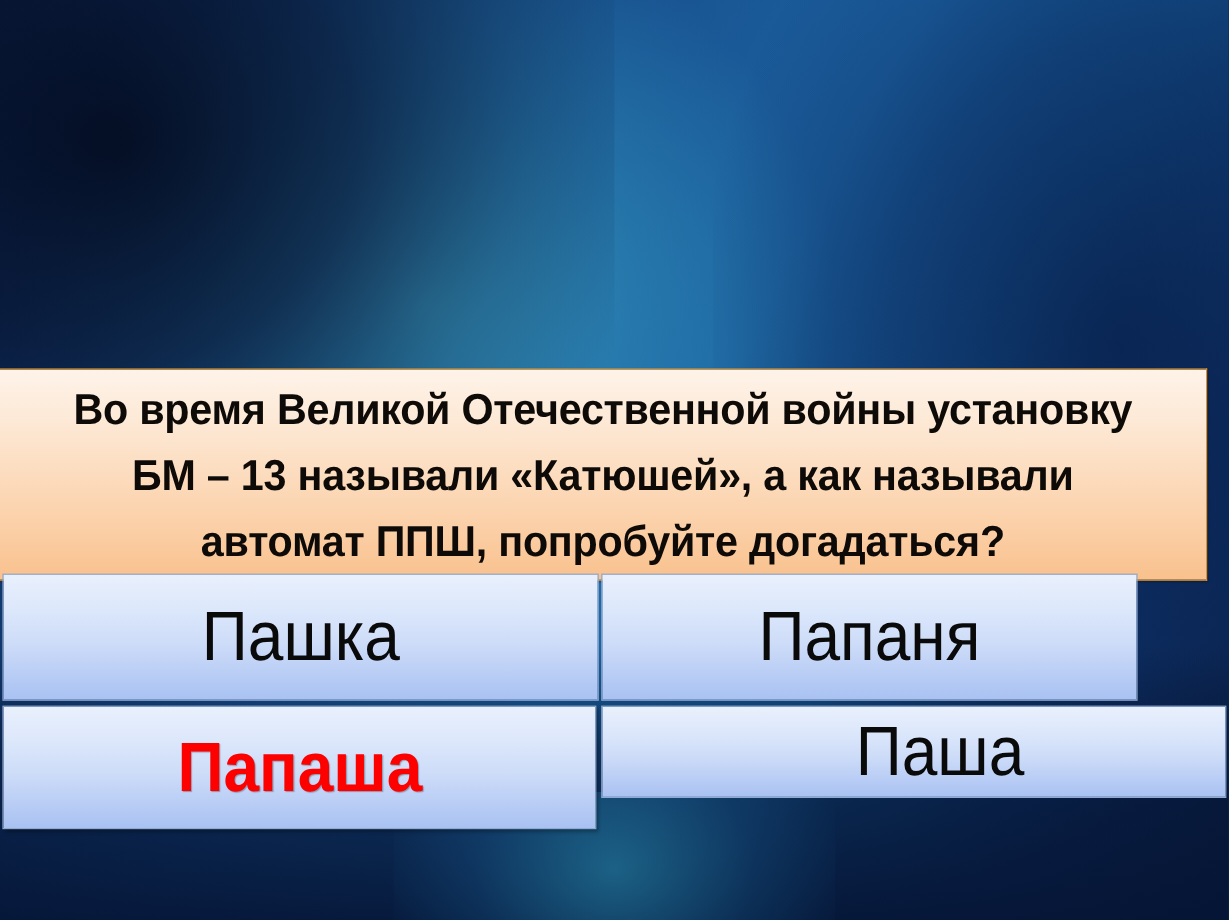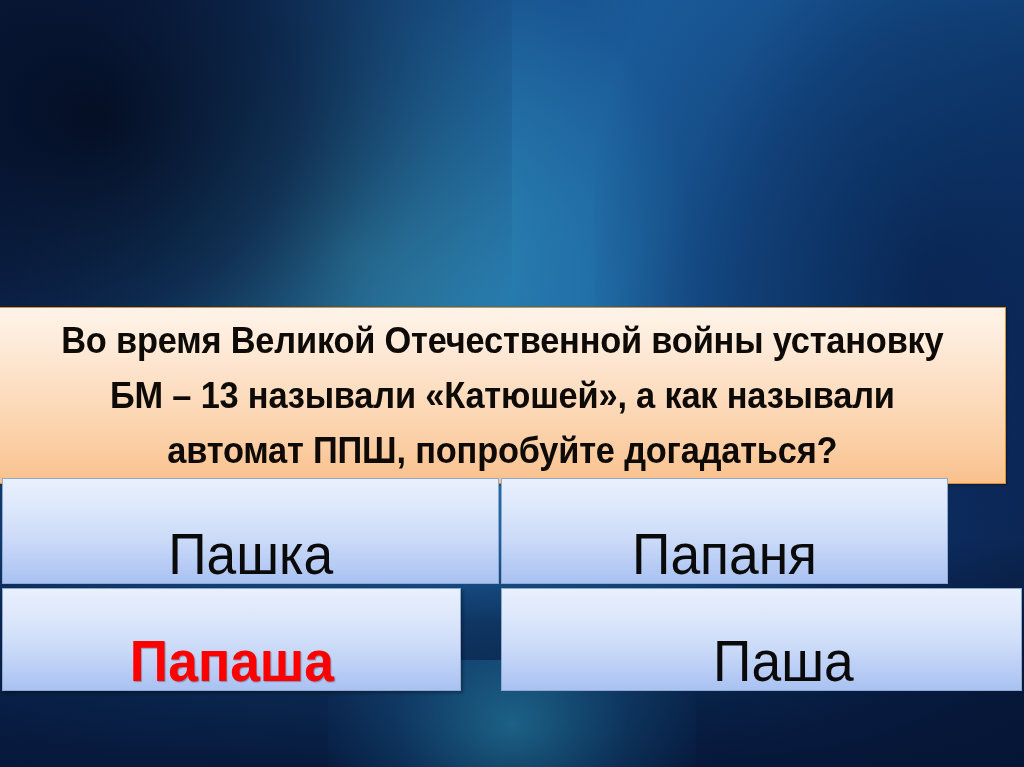--- a/index.html
+++ b/index.html
@@ -128,35 +128,35 @@
     position: absolute;
     left: 2px;
     top: 478px;
     width: 1020px;
     height: 213px;
   }
   .ans {
     position: absolute;
     box-sizing: border-box;
     display: flex;
-    align-items: flex-end;
+    align-items: center;
     justify-content: center;
     background: linear-gradient(180deg,
         #e9f0fd 0%,
         #dde8fb 26%,
         #cddcf8 55%,
         #b9cdf5 80%,
         #a9c2f2 100%);
     border: 1px solid #8fa9cf;
   }
   .ans-tl { left: 0px;   top: 0px;   width: 497px; height: 106px; }
   .ans-tr { left: 499px; top: 0px;   width: 447px; height: 106px; }
-  .ans-bl { left: 0px;   top: 110px; width: 459px; height: 103px;
+  .ans-bl { left: 0px;   top: 110px; width: 495px; height: 103px;
             box-shadow: 2px 2px 3px rgba(0,0,0,0.30); }
-  .ans-br { left: 499px; top: 110px; width: 521px; height: 103px; padding-left: 44px; }
+  .ans-br { left: 499px; top: 110px; width: 521px; height: 77px; padding-left: 44px; }
 
   .ans-label {
     font-family: "Liberation Sans", sans-serif;
     font-weight: normal;
     font-size: 58px;
     line-height: 1;
     color: #0a0a0a;
     transform: scaleX(0.92);
     transform-origin: center;
     white-space: nowrap;

